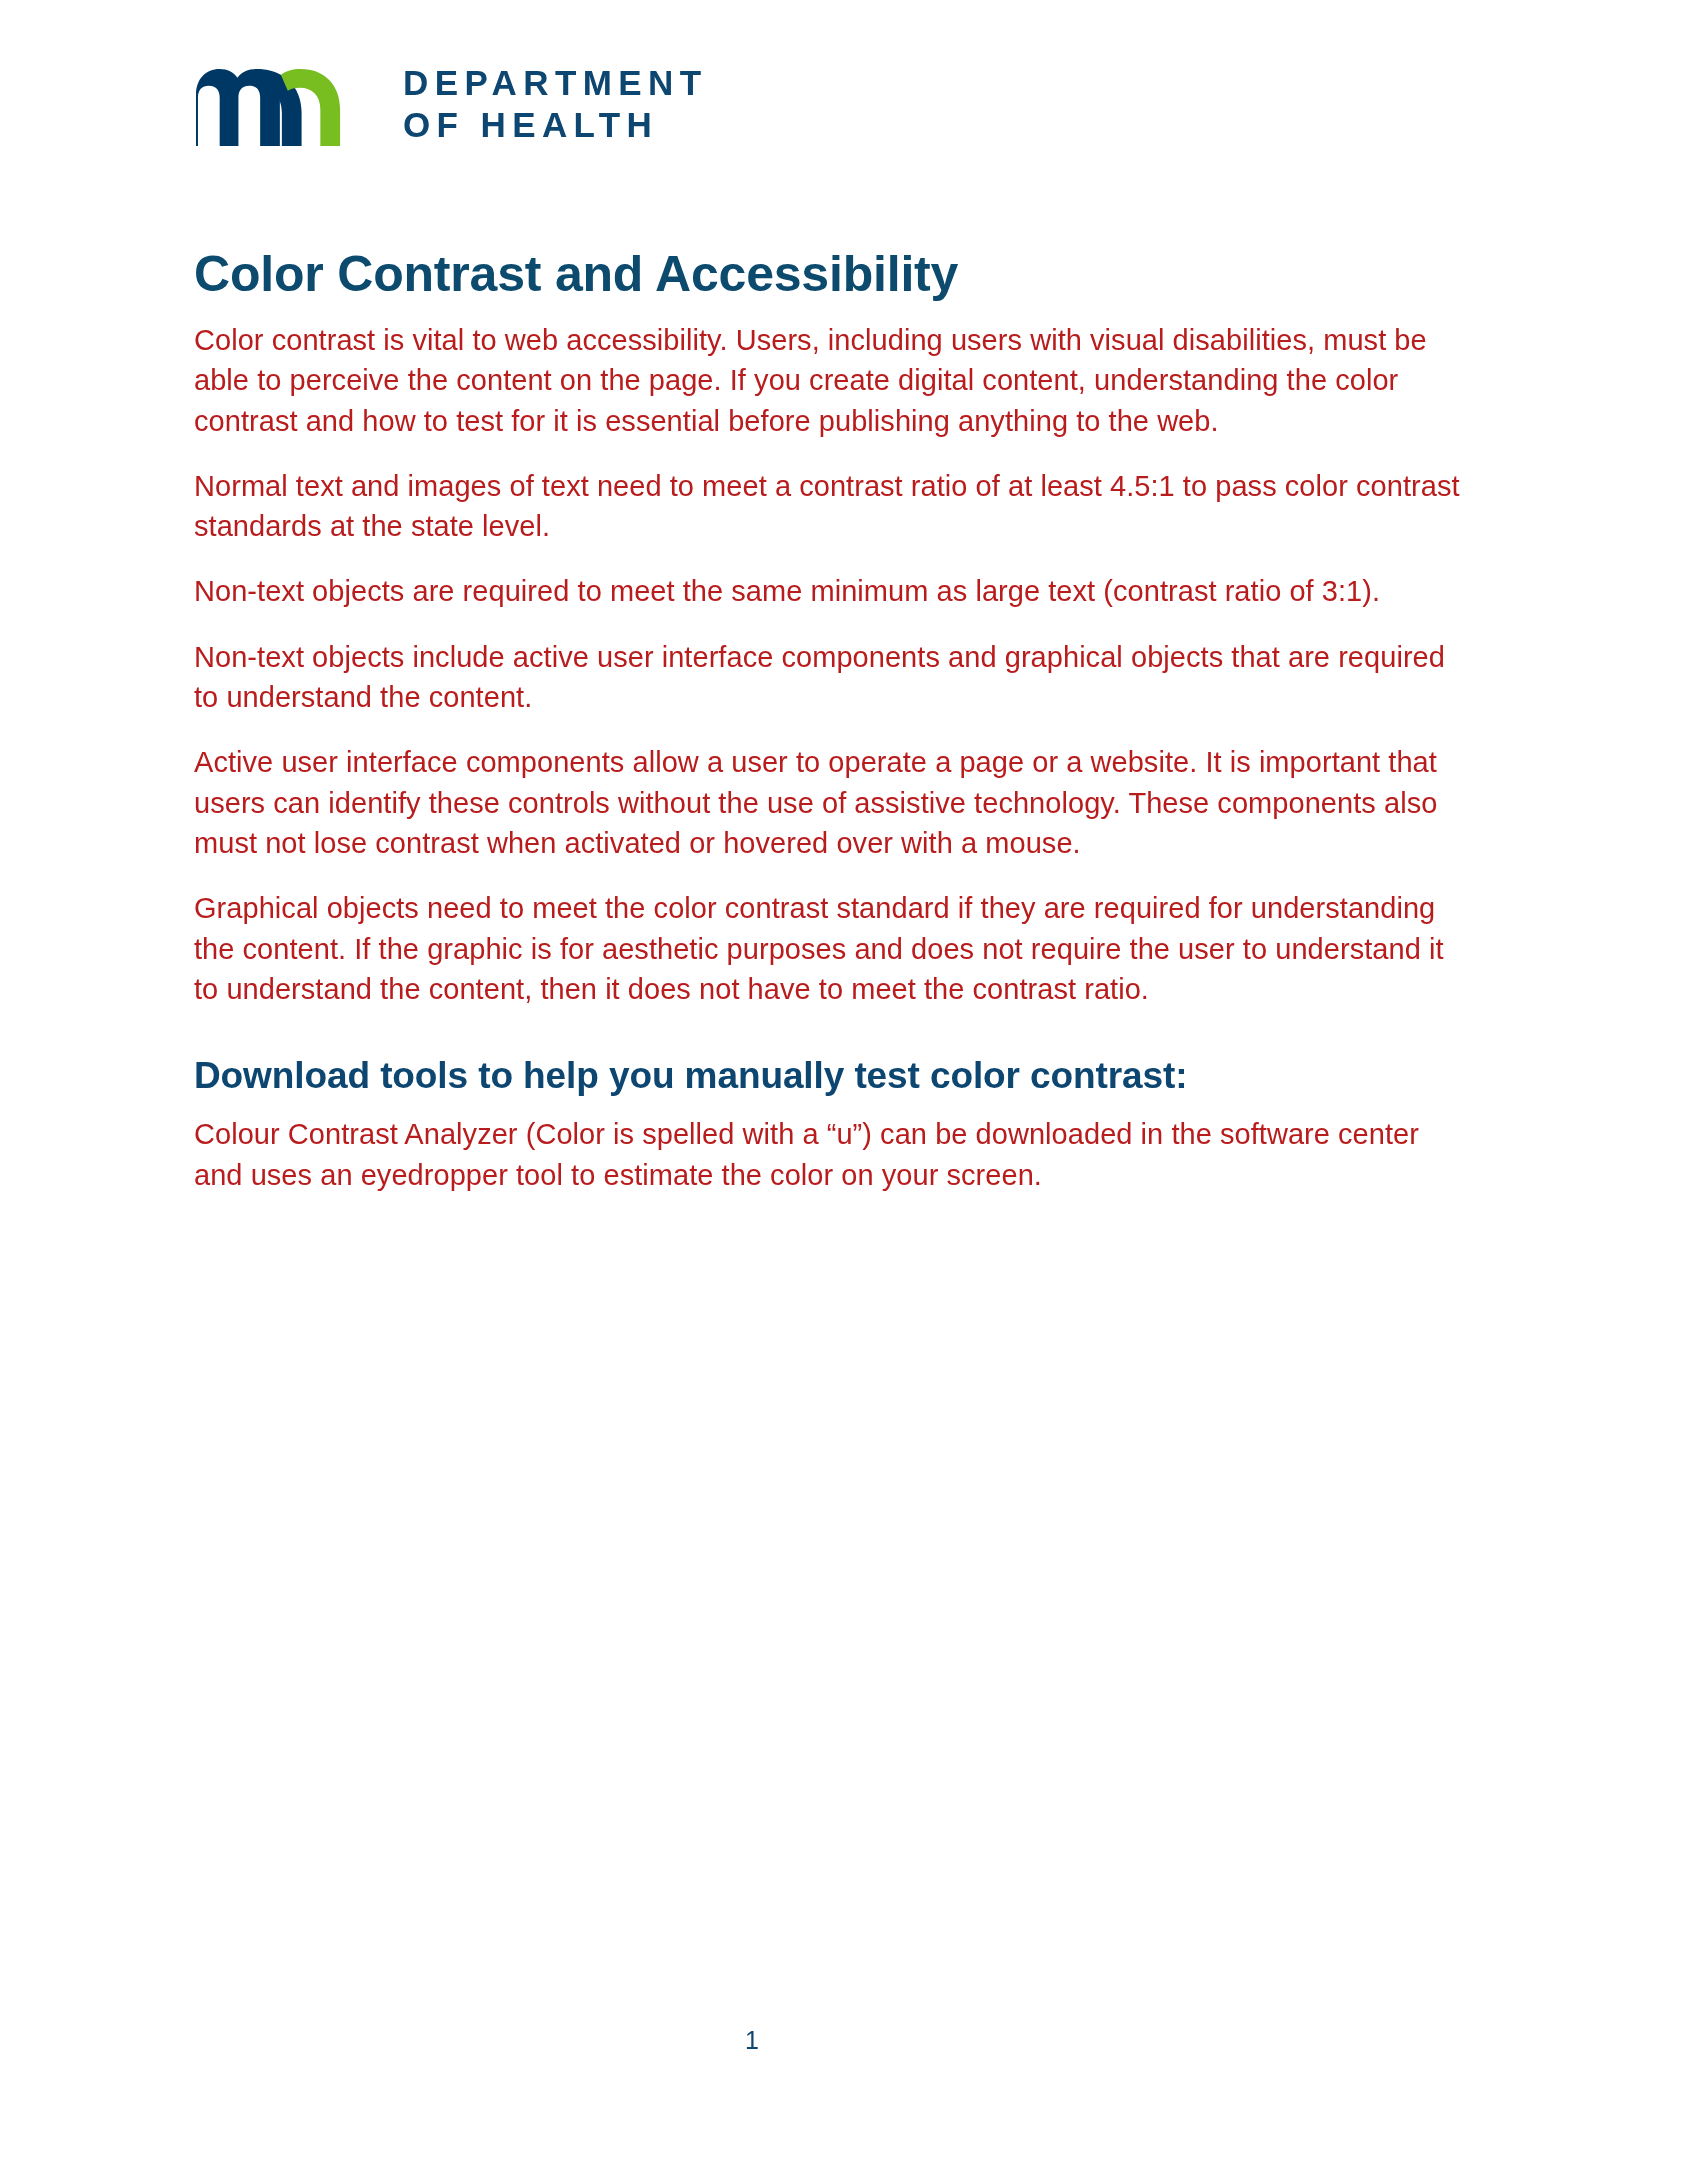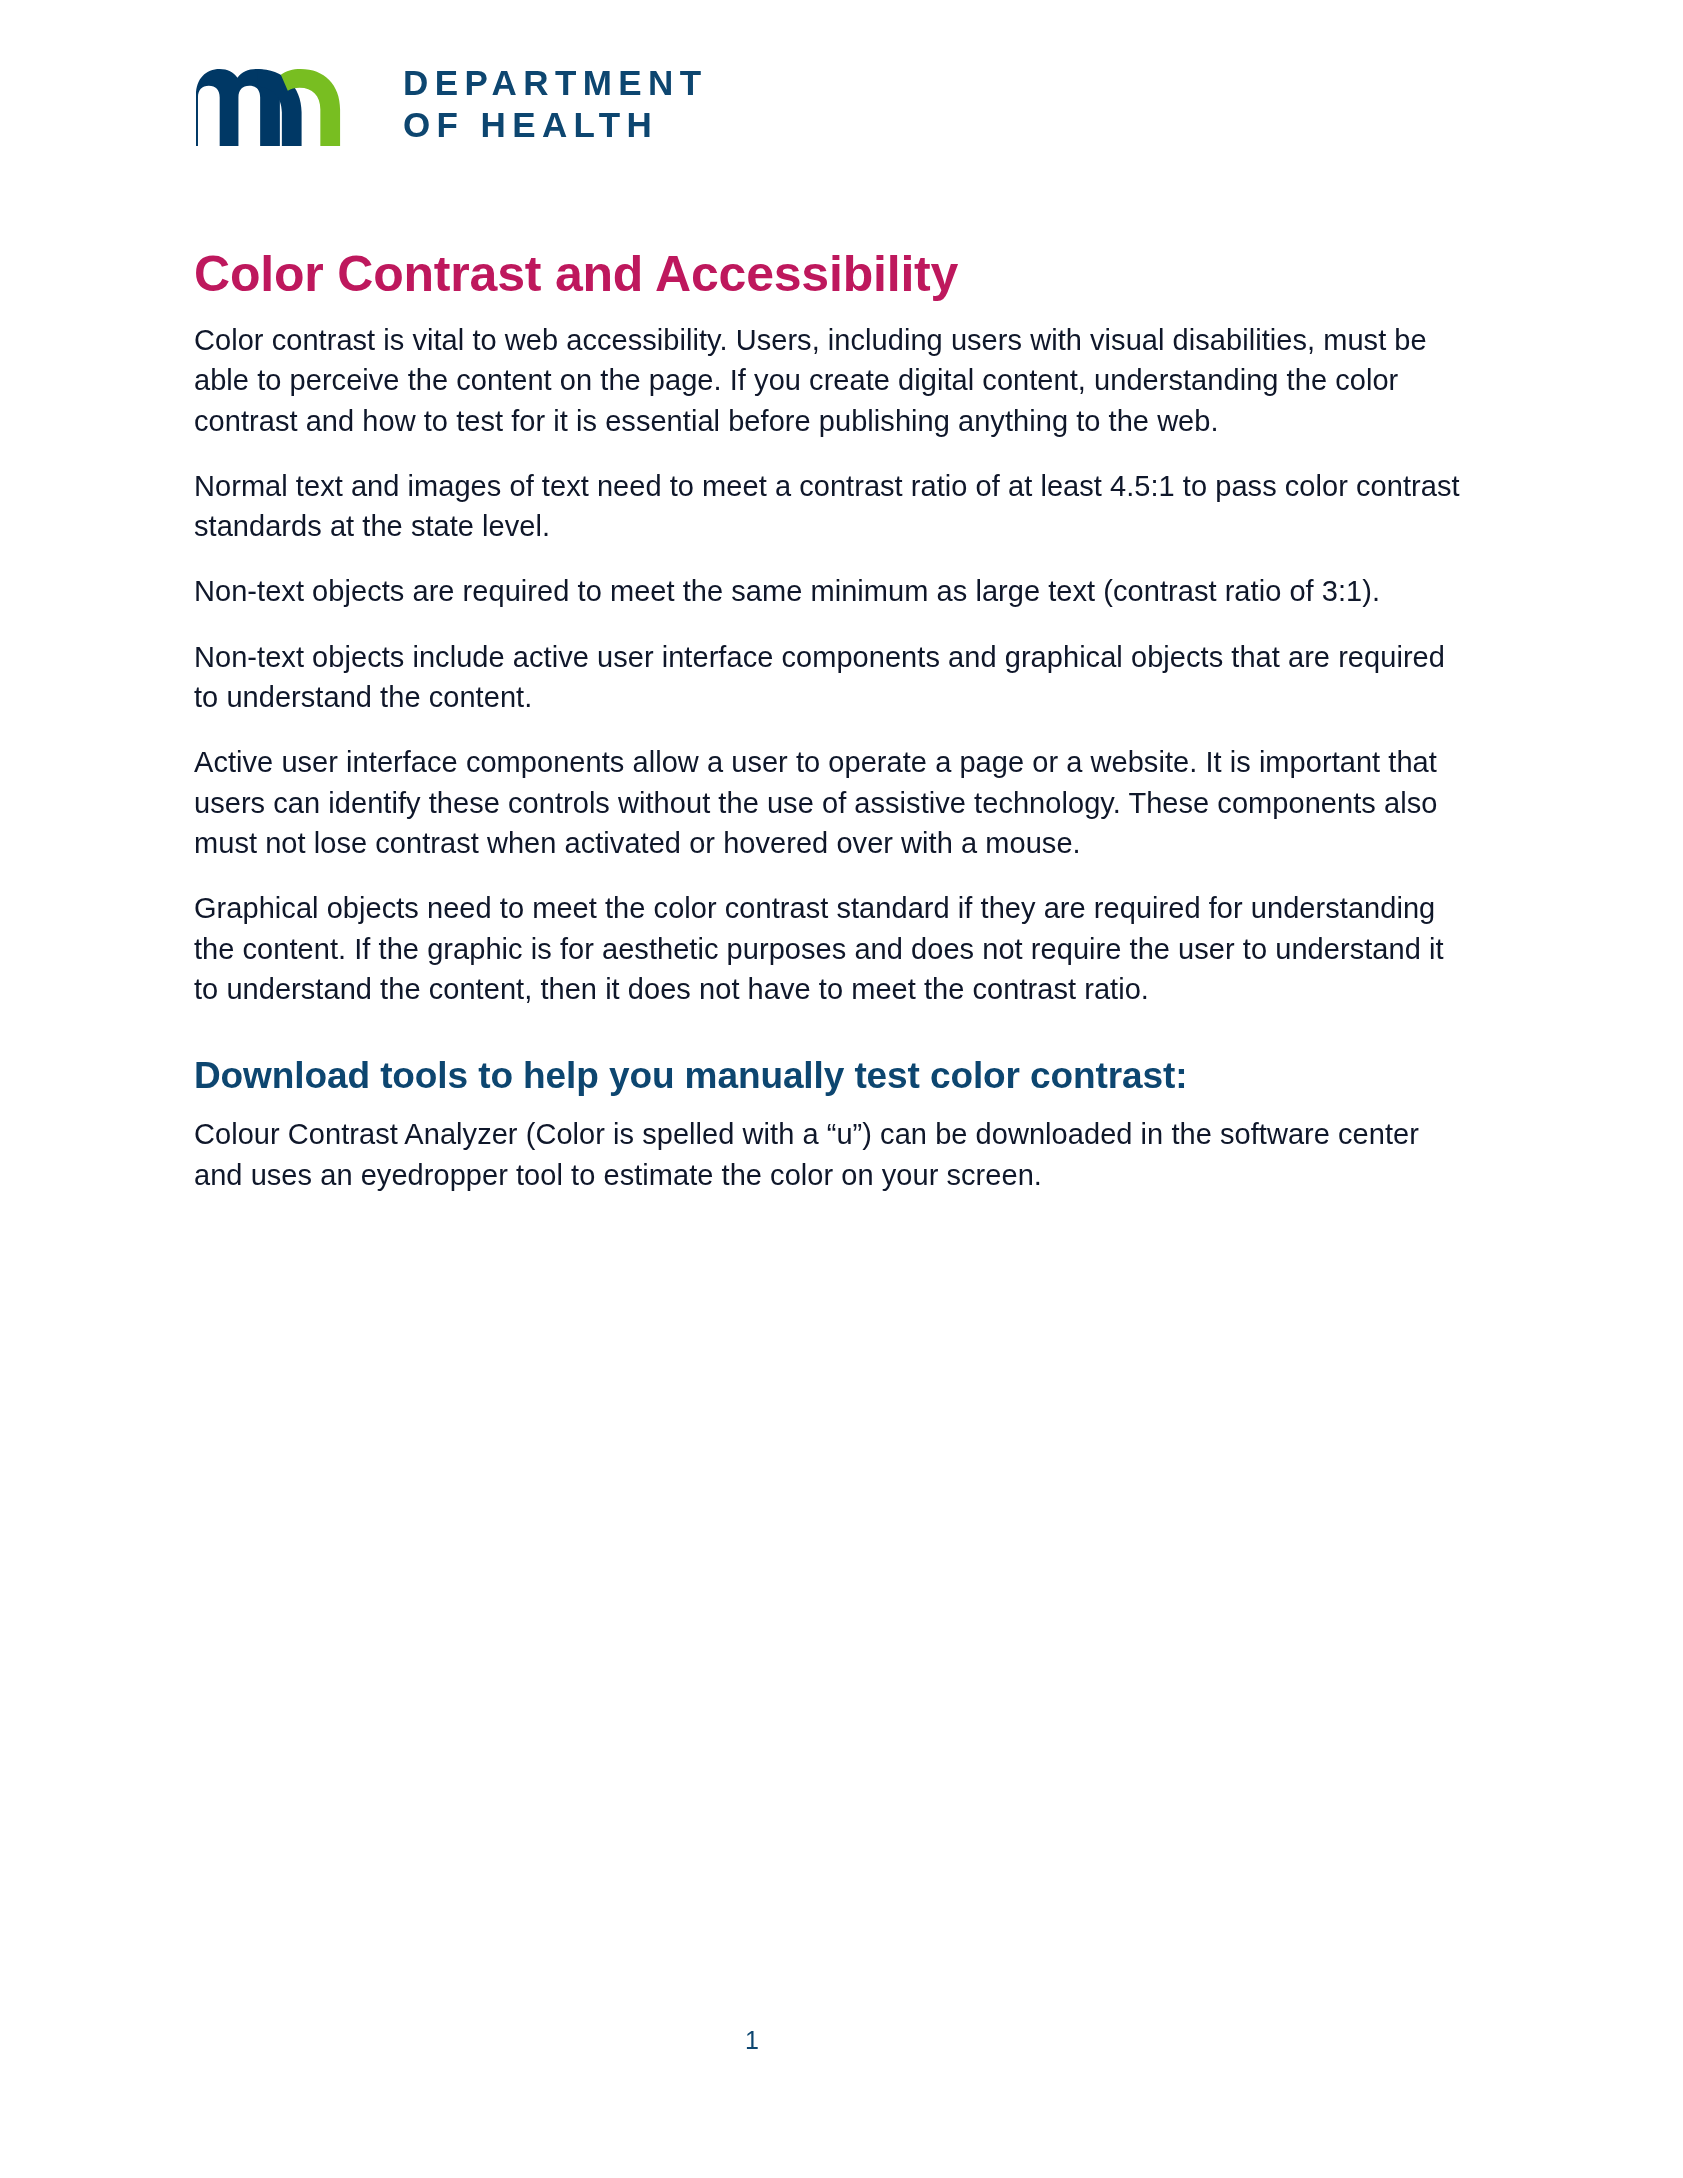--- a/index.html
+++ b/index.html
@@ -63,21 +63,21 @@
     top: 246px;
     width: 1269px;
   }
 
   h1.doc-title {
     font-family: "Liberation Sans Narrow", "Liberation Sans", "DejaVu Sans Condensed", sans-serif;
     font-stretch: condensed;
     font-weight: bold;
     font-size: 50px;
     line-height: 1.12;
-    color: #be185d;
+    color: #0c4a6e;
     margin: 0 0 18px 0;
     letter-spacing: -0.2px;
   }
 
   h2.section-title {
     font-family: "Liberation Sans Narrow", "Liberation Sans", "DejaVu Sans Condensed", sans-serif;
     font-stretch: condensed;
     font-weight: bold;
     font-size: 37px;
     line-height: 1.22;
@@ -87,21 +87,21 @@
   }
   h2.section-title.tight-top {
     margin-top: 44px;
   }
 
   p.body-text {
     font-family: "Liberation Sans Narrow", "Liberation Sans", "DejaVu Sans Condensed", sans-serif;
     font-stretch: condensed;
     font-size: 29px;
     line-height: 1.39;
-    color: #0f172a;
+    color: #b91c1c;
     margin: 16px 0 25px 0;
     letter-spacing: 0.05px;
   }
   p.body-text:last-child { margin-bottom: 0; }
 
   
   .page-footer {
     position: absolute;
     left: 0;
     right: 0;

